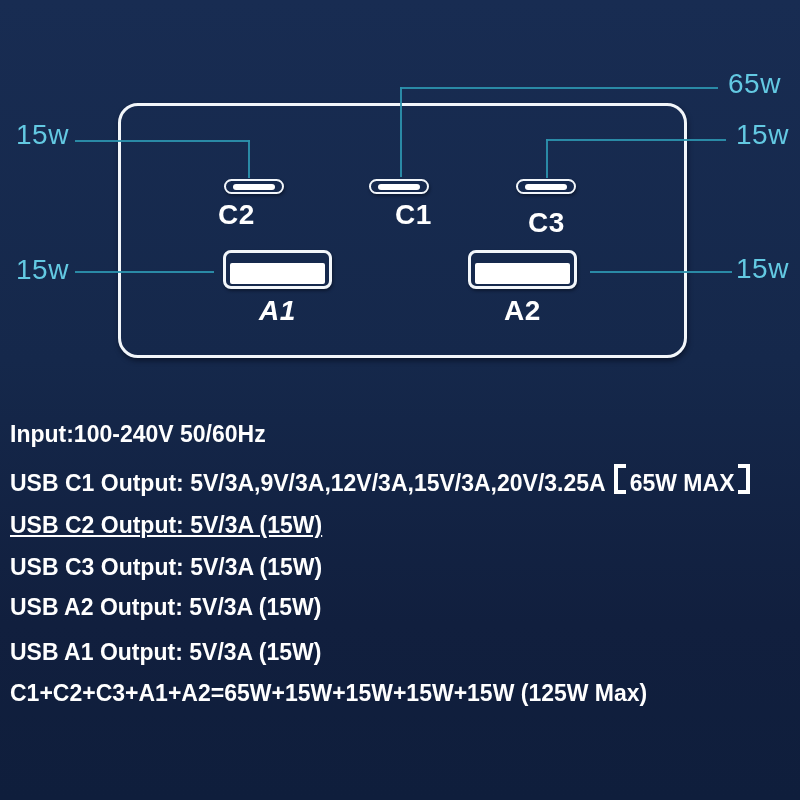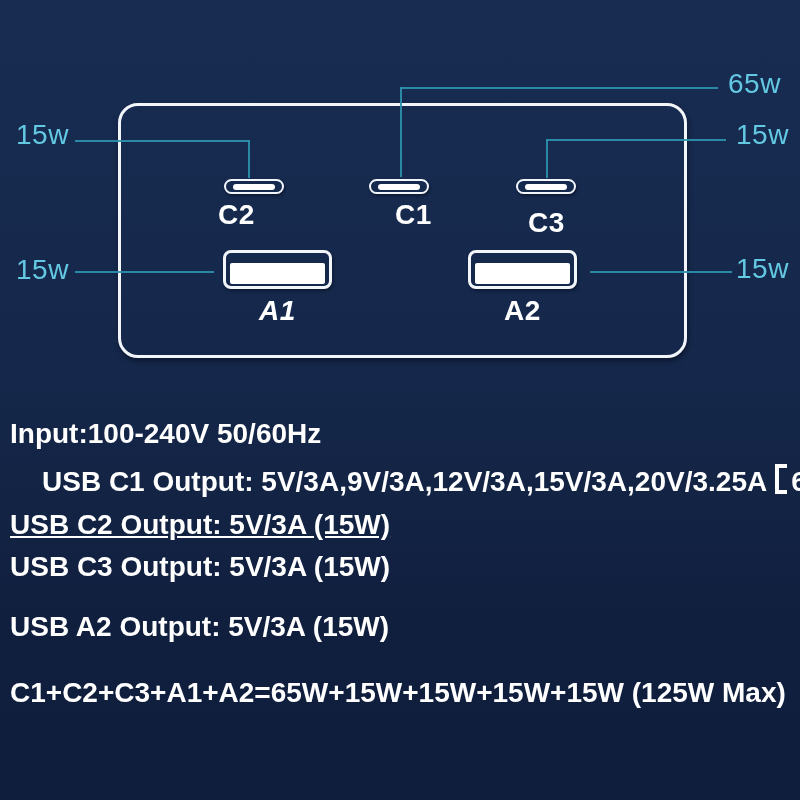--- a/index.html
+++ b/index.html
@@ -37,21 +37,21 @@
   .cw{
     position:absolute;color:#63c9e2;font-weight:400;font-size:28px;line-height:28px;
     letter-spacing:.5px;
   }
   
   .hl{position:absolute;height:2px;background:#2d93ae;opacity:.92;}
   .vl{position:absolute;width:2px;background:#2d93ae;opacity:.92;}
   
   .spec{
     position:absolute;left:10px;color:#ffffff;font-weight:700;
-    font-size:28px;line-height:30px;white-space:nowrap;letter-spacing:0;
+    font-size:23px;line-height:30px;white-space:nowrap;letter-spacing:0;
   }
   
   .lbk,.rbk{display:inline-block;width:8px;height:22px;vertical-align:-3px;}
   .lbk{border:4px solid #fff;border-right:none;margin:0 4px 0 8px;}
   .rbk{border:4px solid #fff;border-left:none;margin:0 2px 0 4px;}
 </style>
 </head>
 <body>
 
 <div class="canvas">
@@ -95,22 +95,23 @@
   </div>
   <div class="usba" style="left:468px;top:250px;">
     <div class="usba-pin"></div>
   </div>
 
   <div class="plabel" style="left:223px;top:297px;width:109px;font-style:italic;">A1</div>
   <div class="plabel" style="left:468px;top:297px;width:109px;">A2</div>
 
   <div class="spec" style="top:419px;">Input:100-240V 50/60Hz</div>
 
-  <div class="spec" style="top:464px;margin-left:32px;">
+  <div class="spec" style="top:464px;">
     <span>USB C1 Output: 5V/3A,9V/3A,12V/3A,15V/3A,20V/3.25A</span><span class="lbk" aria-label="【"></span><span>65W MAX</span><span class="rbk" aria-label="】"></span>
   </div>
 
   <div class="spec" style="top:510px;text-decoration:underline;">USB C2 Output: 5V/3A (15W)</div>
   <div class="spec" style="top:552px;text-align:right;">USB C3 Output: 5V/3A (15W)</div>
-  <div class="spec" style="top:612px;text-align:center;">USB A2 Output: 5V/3A (15W)</div>
+  <div class="spec" style="top:592px;text-align:center;">USB A2 Output: 5V/3A (15W)</div>
+  <div class="spec" style="top:637px;">USB A1 Output: 5V/3A (15W)</div>
   <div class="spec" style="top:678px;">C1+C2+C3+A1+A2=65W+15W+15W+15W+15W (125W Max)</div>
 
 </div>
 
 </body></html>

